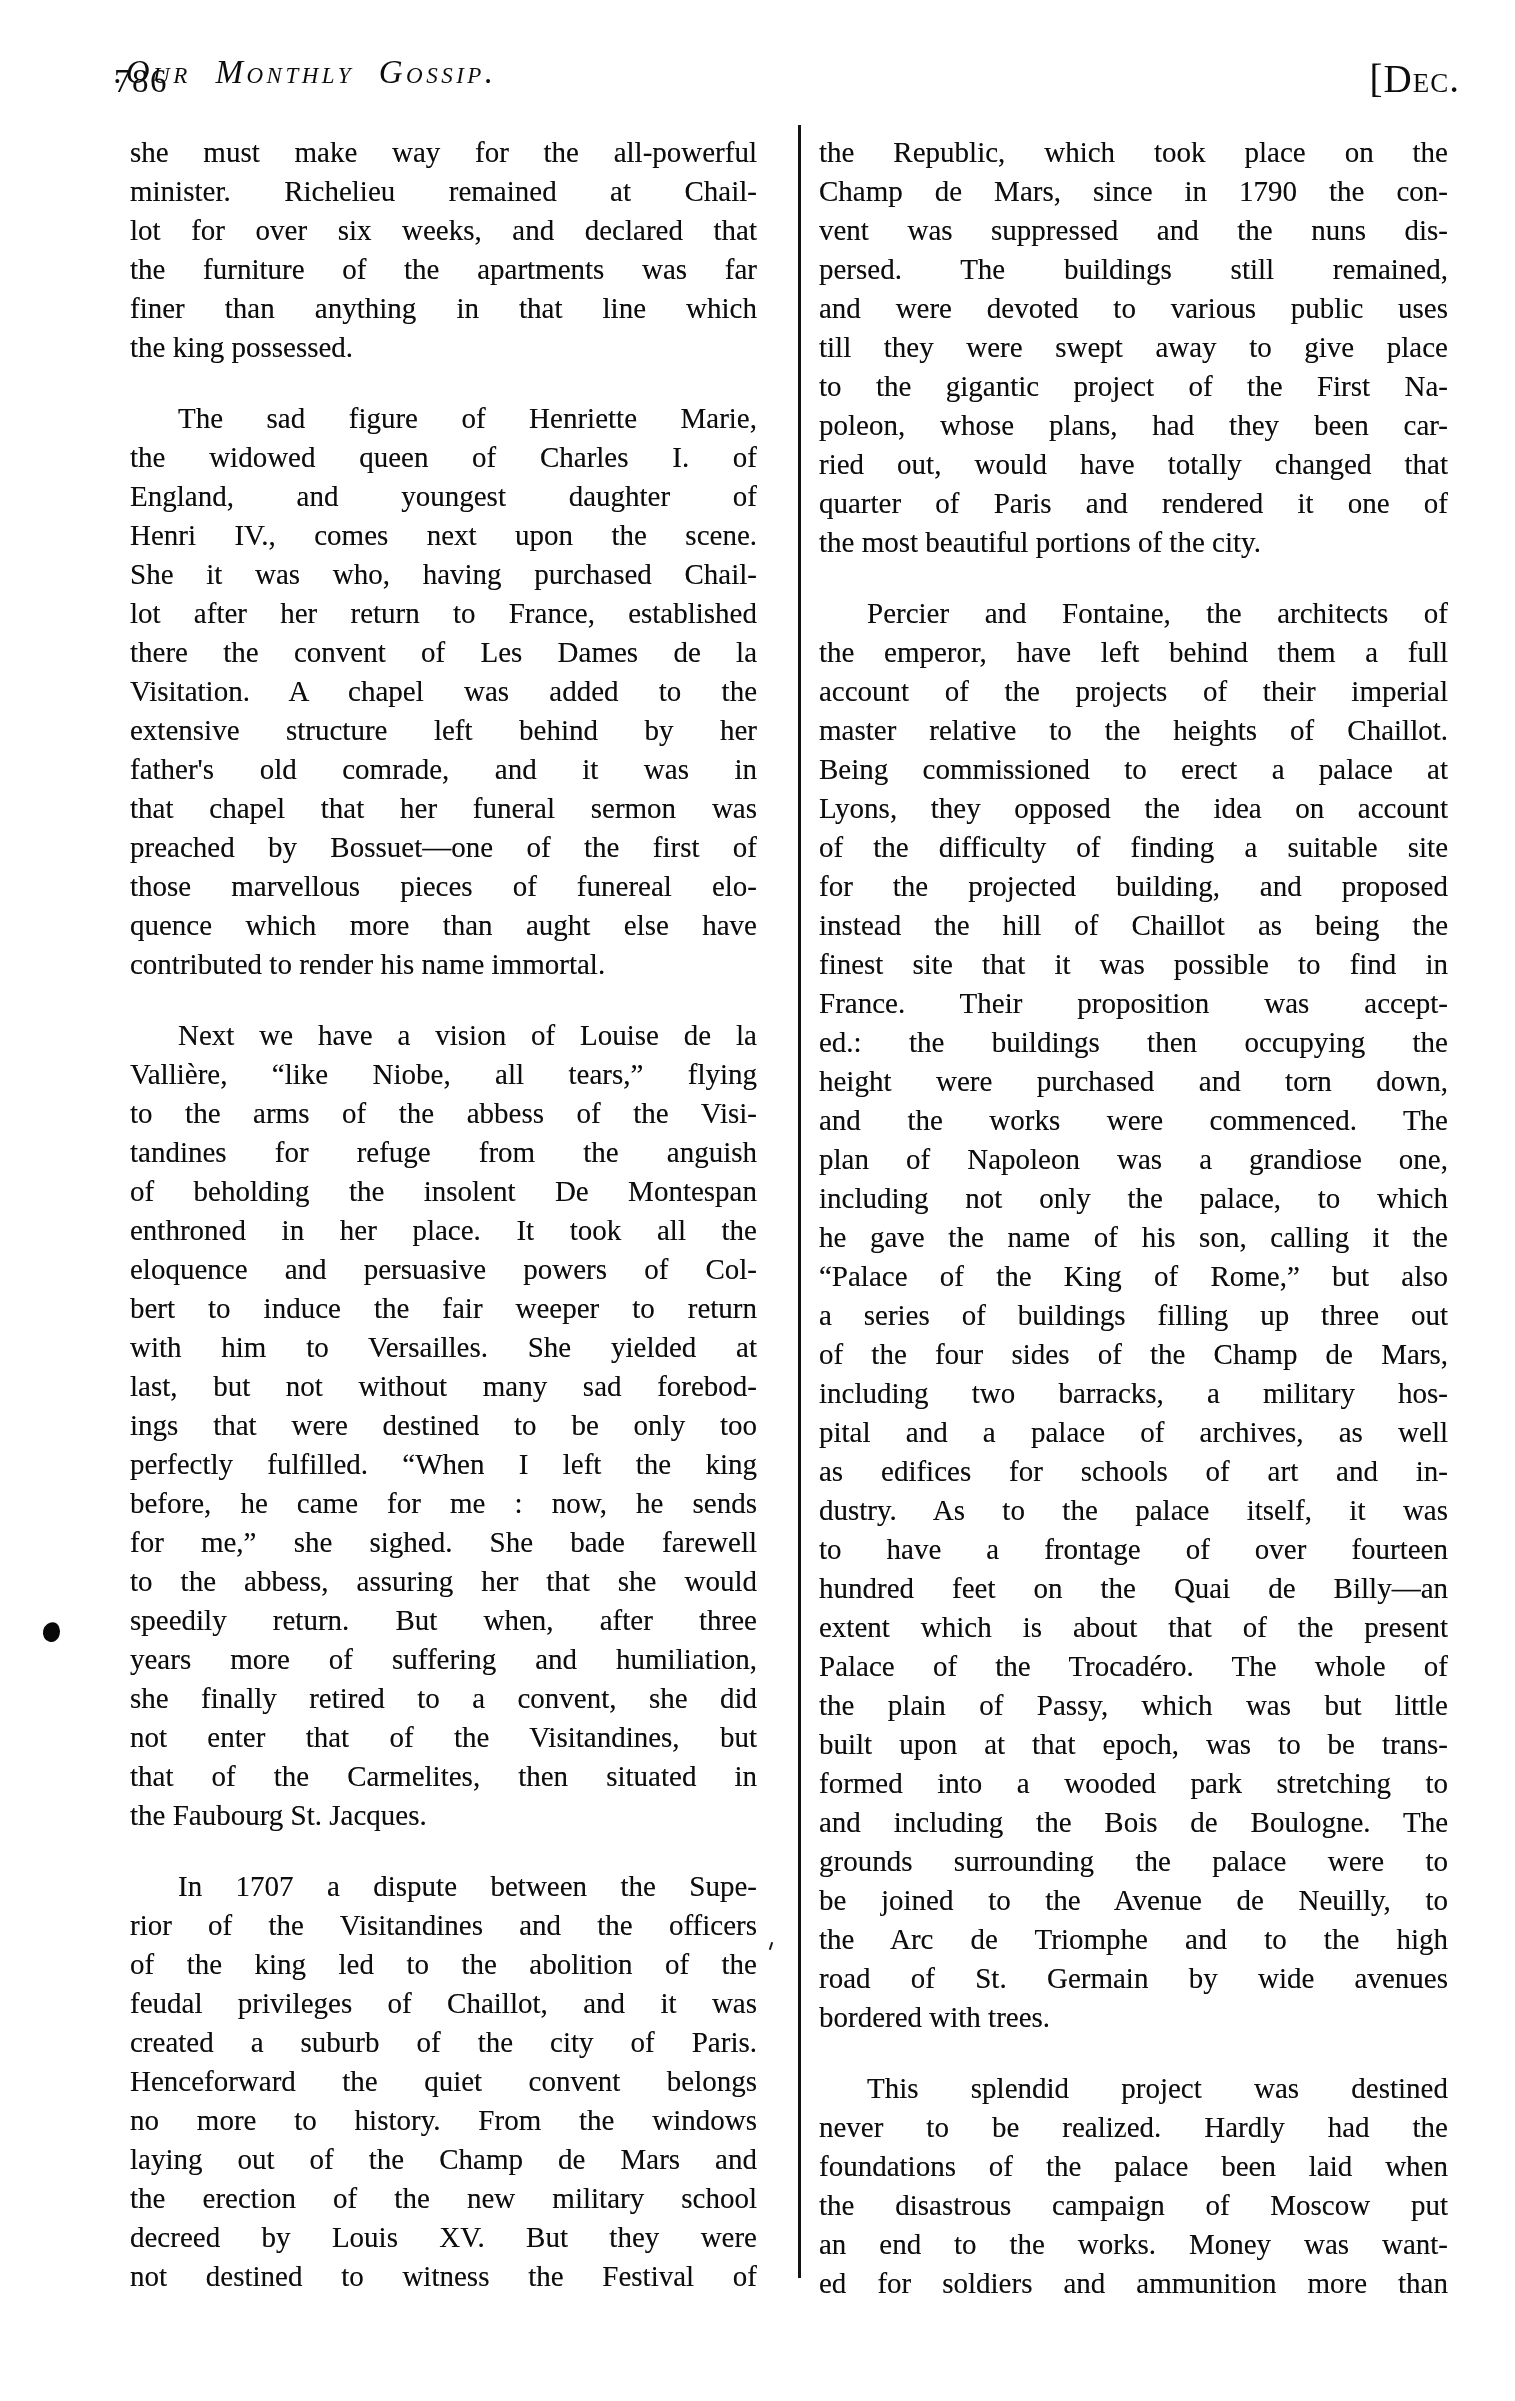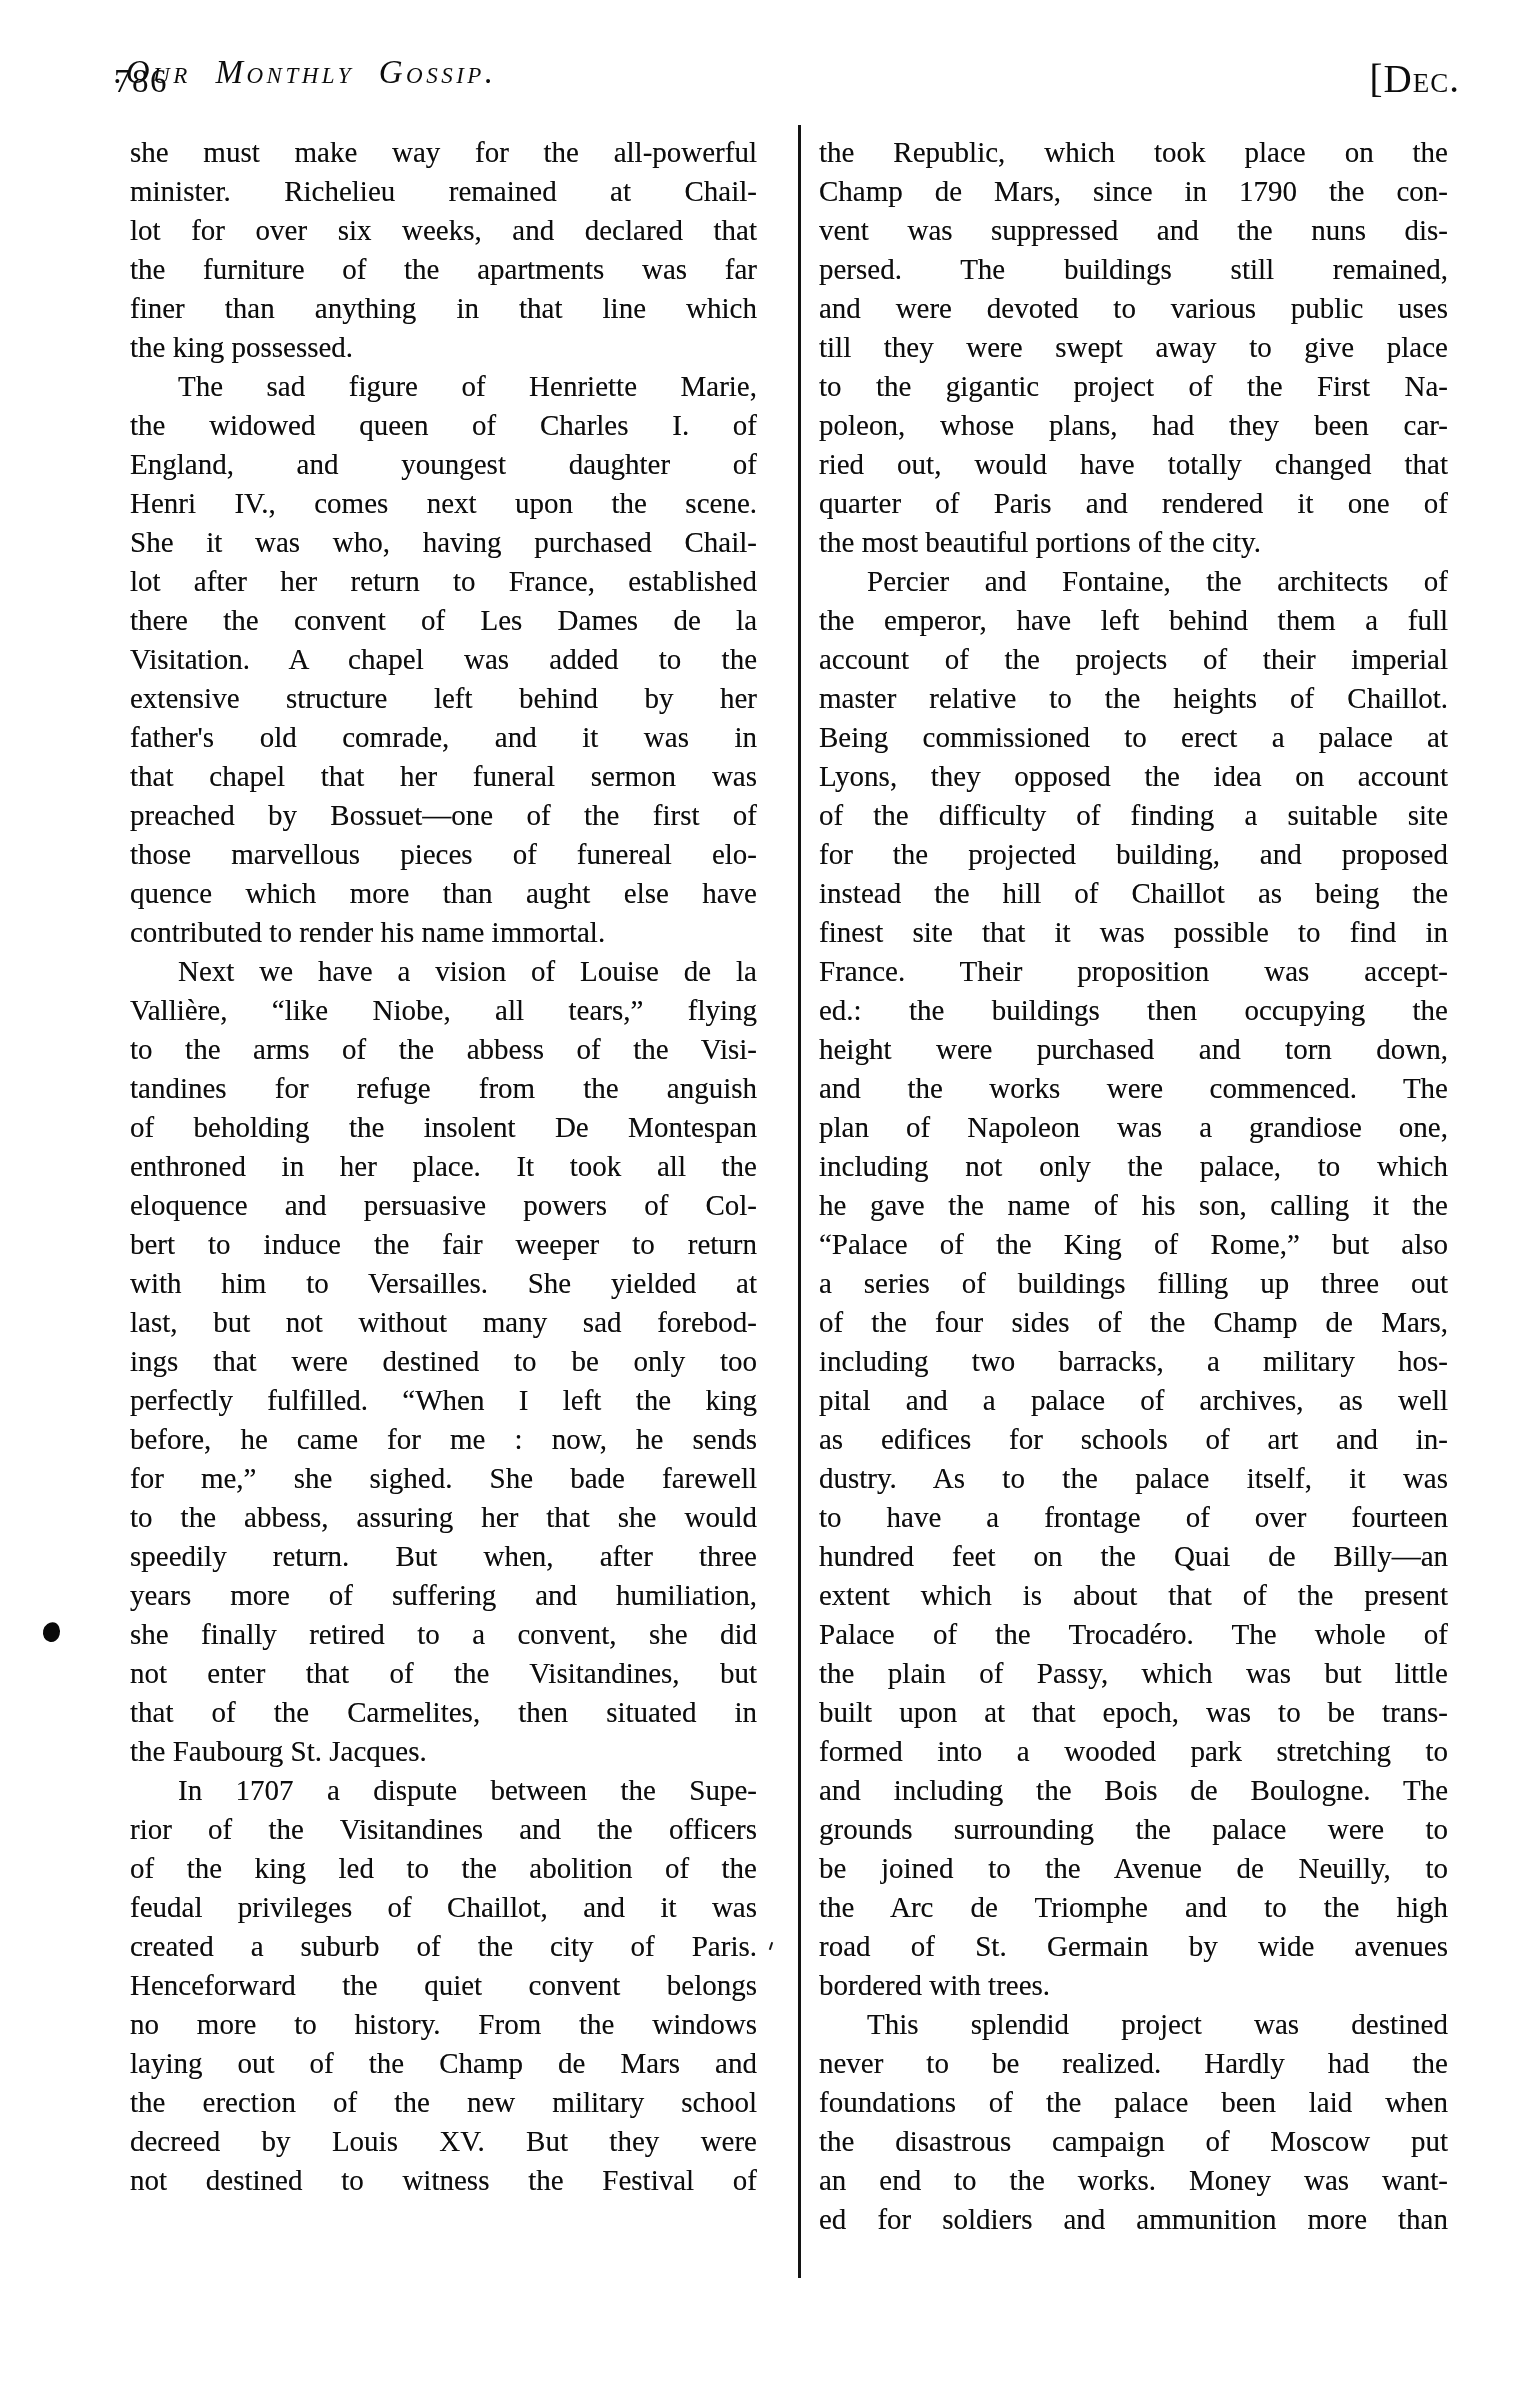--- a/index.html
+++ b/index.html
@@ -57,21 +57,21 @@
     text-shadow: 0 0 0.5px rgba(10,10,10,0.45);
   }
   #column-left  { left: 130px;  width: 627px; }
   #column-right { left: 819px; width: 629px; }
   .line {
     text-align: justify;
     text-align-last: justify;
     white-space: nowrap;
   }
   .line.last { text-align-last: left; }
-  .line.indent { padding-left: 48px; }
+  .line.indent { padding-left: 48px; margin-top: 32px; }
   
   #column-divider {
     position: absolute;
     left: 798px;
     top: 125px;
     width: 2.5px;
     height: 2153px;
     background: #141414;
   }
   #ink-blot {

